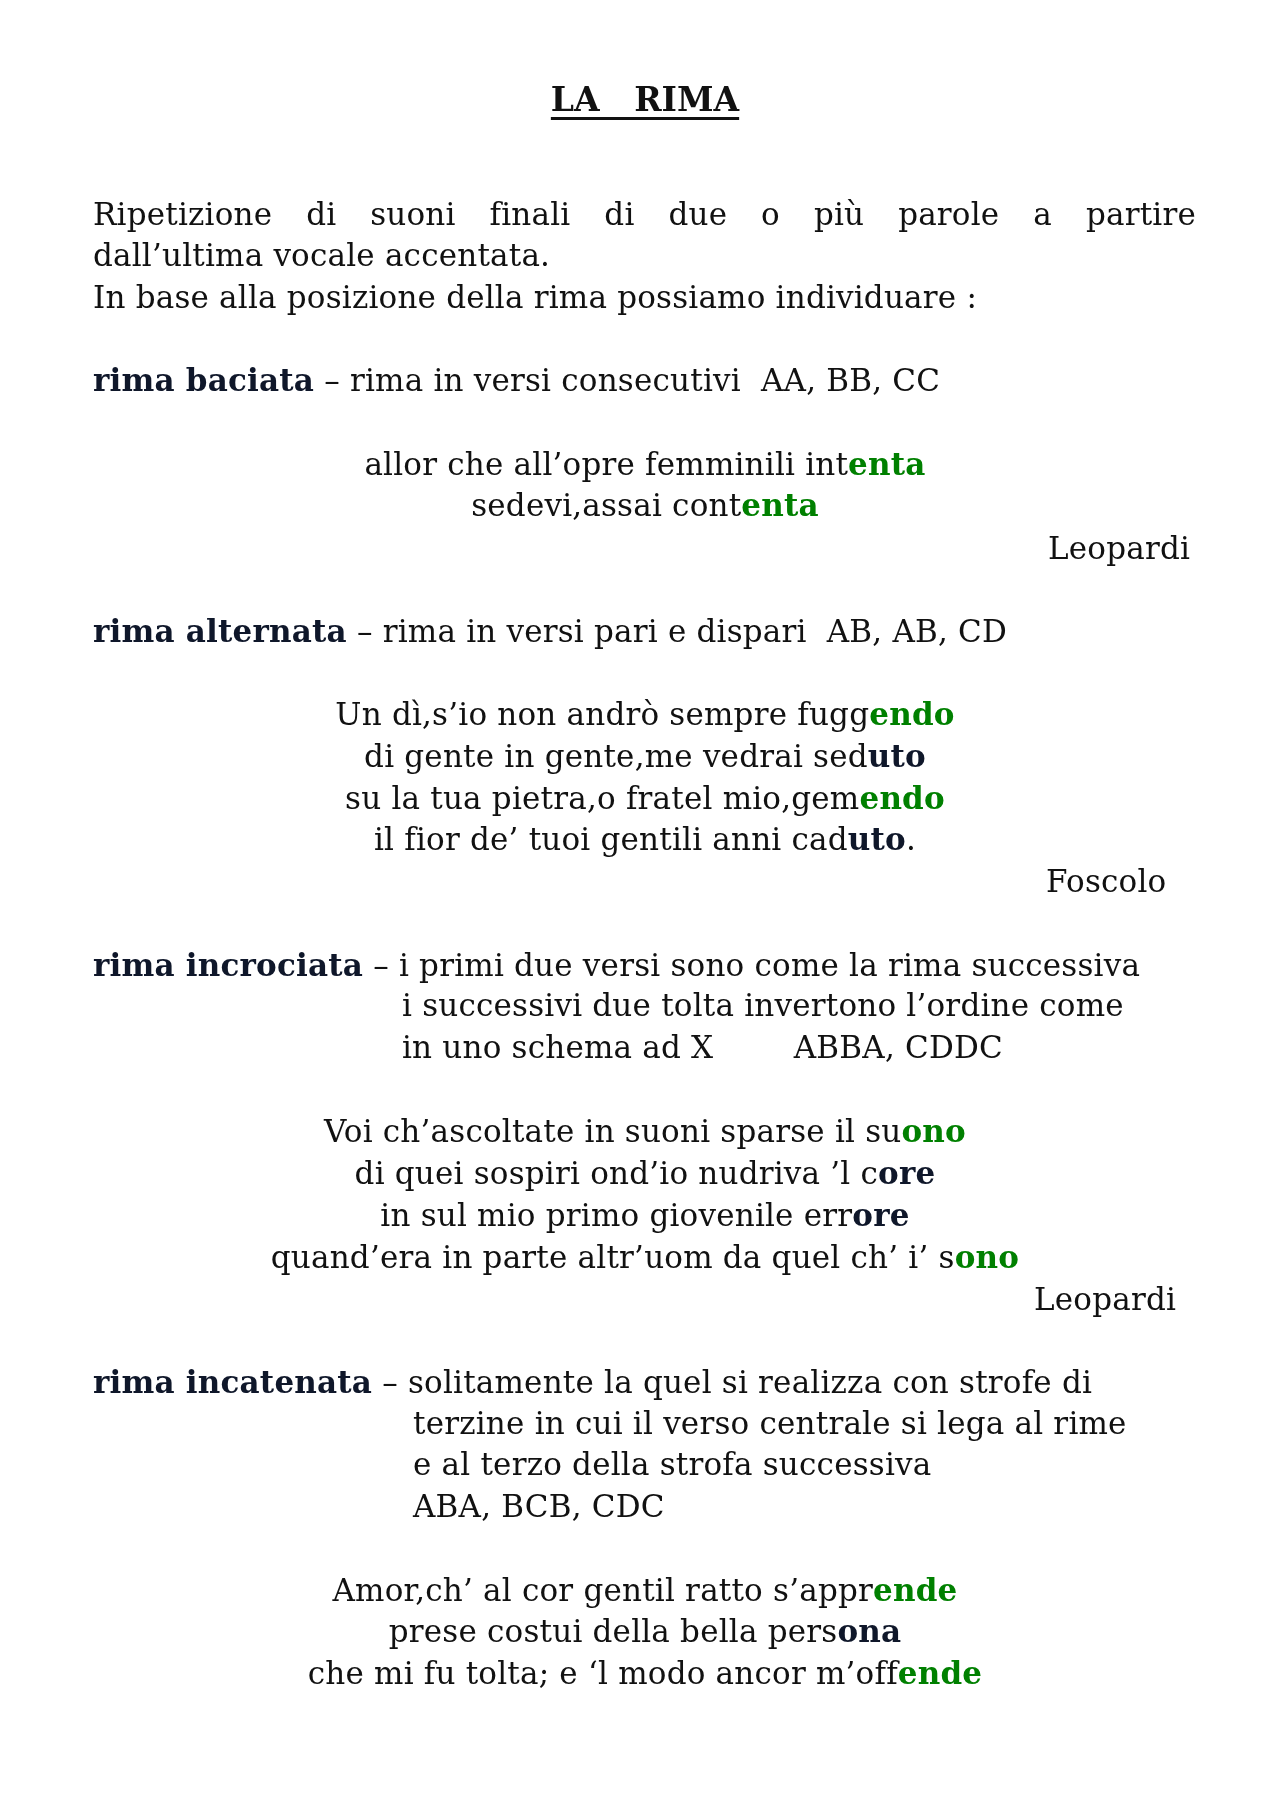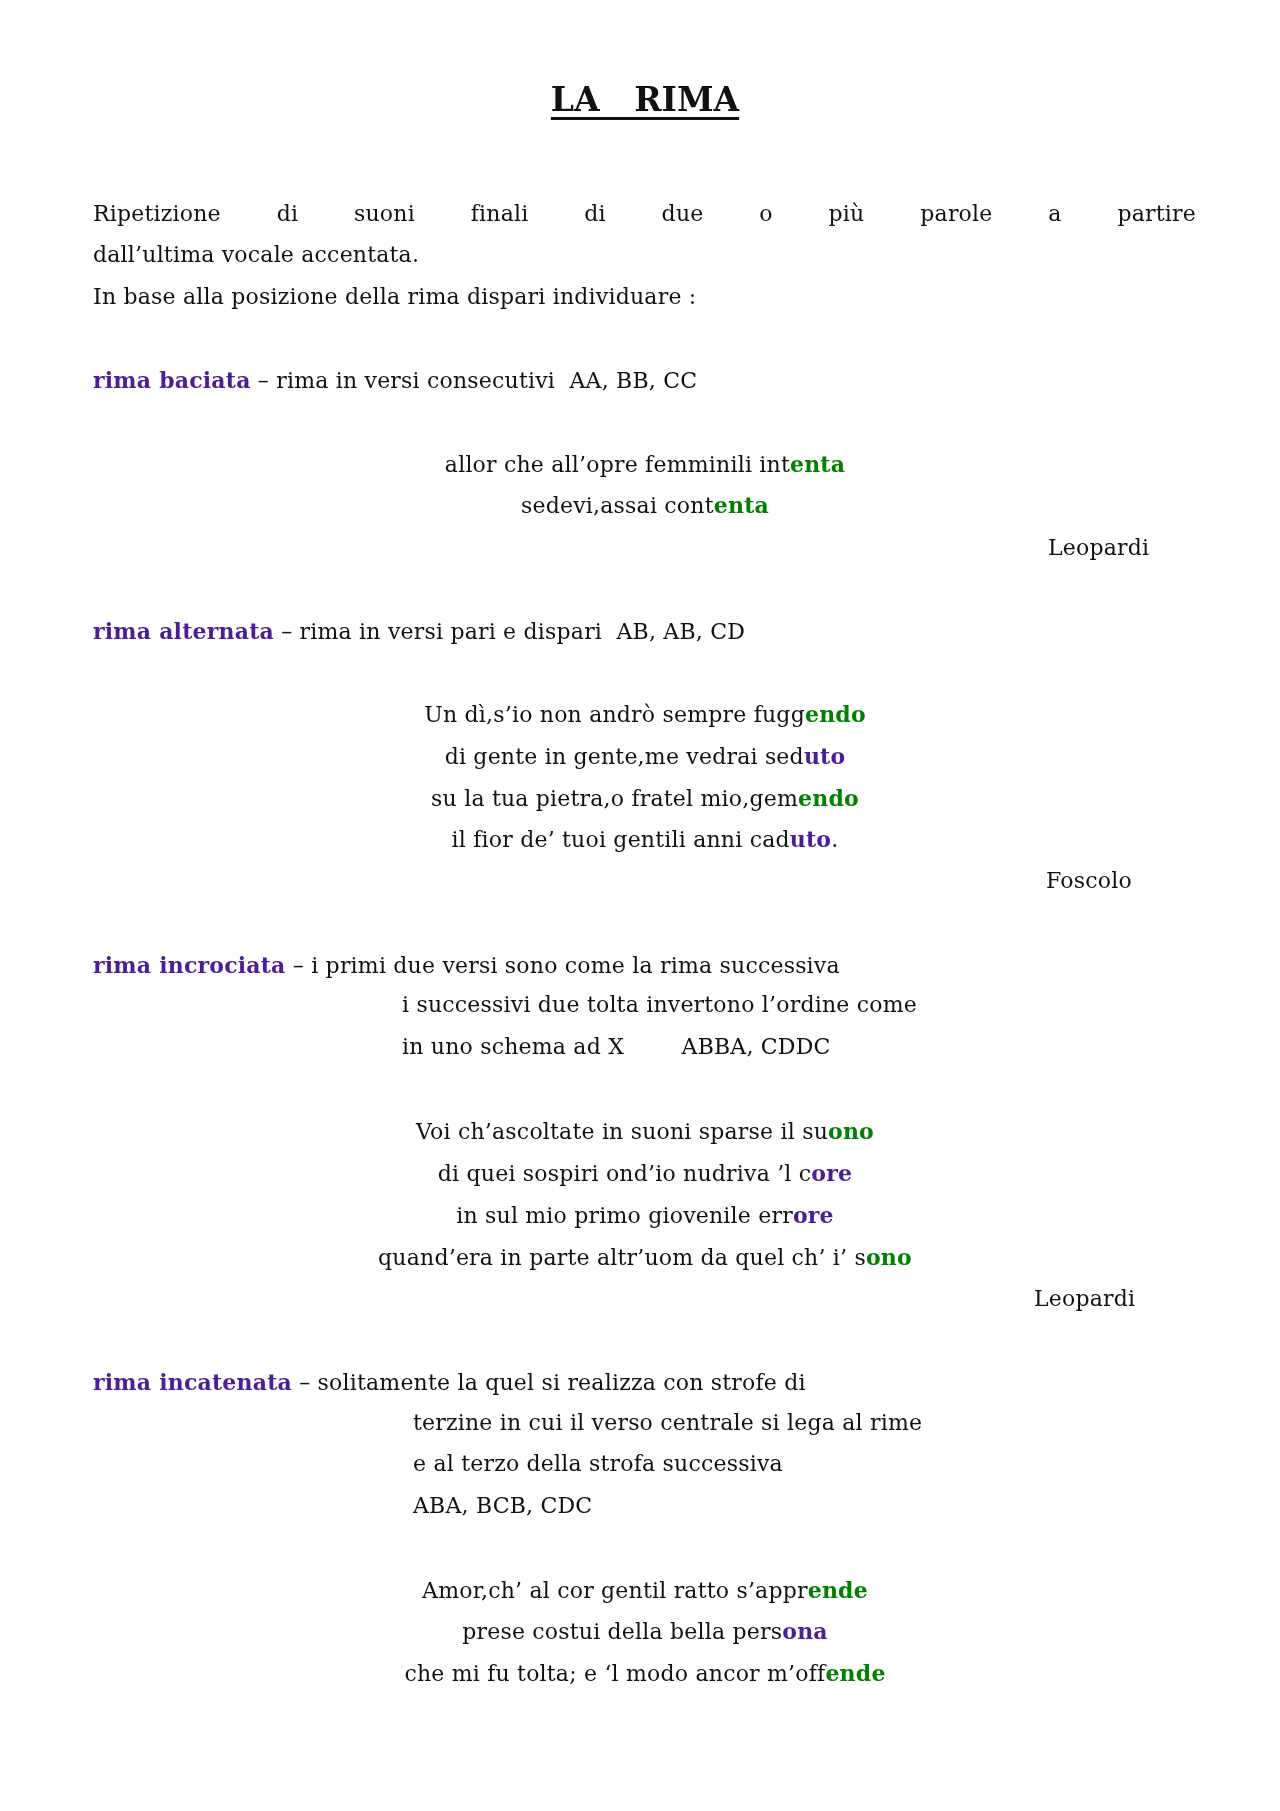--- a/index.html
+++ b/index.html
@@ -1,34 +1,34 @@
 <!DOCTYPE html>
 <html><head>
 <meta charset="utf-8">
 <style>
   html, body { margin:0; padding:0; background:#ffffff; }
   body { width:1280px; height:1811px; position:relative; overflow:hidden;
          font-family:"DejaVu Serif", "Liberation Serif", serif; color:#111111; }
-  .line { position:absolute; font-size:22px; line-height:36px; white-space:pre; letter-spacing:0.2px; }
+  .line { position:absolute; font-size:31px; line-height:36px; white-space:pre; letter-spacing:0.2px; }
   .title { position:absolute; top:80px; left:0; width:1290px; text-align:center;
            font-size:33px; font-weight:bold; text-decoration:underline; text-decoration-thickness:3px;
            text-underline-offset:6px; white-space:pre; }
   .center { left:0; width:1290px; text-align:center; }
   .justify { left:93px; width:1103px; text-align:justify; text-align-last:justify; }
-  .red { color:#4c1d95; font-weight:bold; }
+  .red { color:#0f172a; font-weight:bold; }
   .green { color:#008000; font-weight:bold; }
 </style>
 </head>
 <body>
 
 <div class="title">LA   RIMA</div>
 
 <div class="line justify" style="top:196px">Ripetizione di suoni finali di due o più parole a partire</div>
 <div class="line" style="top:237px;left:93px">dall’ultima vocale accentata.</div>
-<div class="line" style="top:279px;left:93px">In base alla posizione della rima dispari individuare :</div>
+<div class="line" style="top:279px;left:93px">In base alla posizione della rima possiamo individuare :</div>
 
 <div class="line" style="top:362px;left:93px"><span class="red">rima baciata</span><span> – rima in versi consecutivi  AA, BB, CC</span></div>
 <div class="line center" style="top:446px"><span>allor che all’opre femminili int</span><span class="green">enta</span></div>
 <div class="line center" style="top:487px"><span>sedevi,assai cont</span><span class="green">enta</span></div>
 <div class="line" style="top:530px;left:1048px">Leopardi</div>
 
 <div class="line" style="top:613px;left:93px"><span class="red">rima alternata</span><span> – rima in versi pari e dispari  AB, AB, CD</span></div>
 <div class="line center" style="top:696px"><span>Un dì,s’io non andrò sempre fugg</span><span class="green">endo</span></div>
 <div class="line center" style="top:738px"><span>di gente in gente,me vedrai sed</span><span class="red">uto</span></div>
 <div class="line center" style="top:780px"><span>su la tua pietra,o fratel mio,gem</span><span class="green">endo</span></div>

